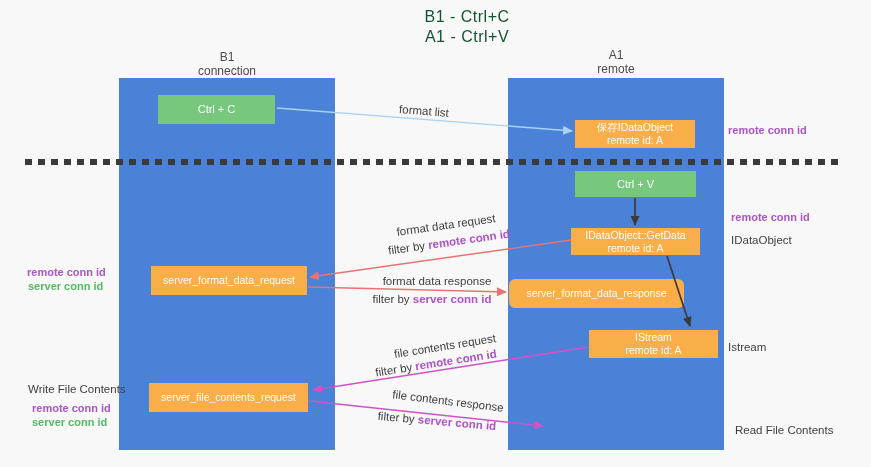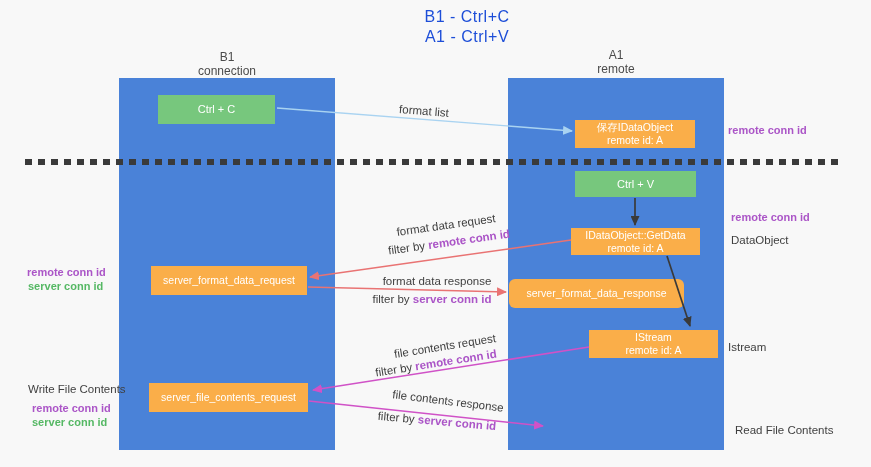--- a/index.html
+++ b/index.html
@@ -2,21 +2,21 @@
 <html style="--column-blue: #4A82D8; --box-green: #77C77D; --box-orange: #FAAE49; --arrow-lightblue: #A9D3F1; --arrow-black: #3A3A3A; --arrow-red: #E97373; --arrow-magenta: #D052C7; --text-purple: #AB55C7; --text-green: #55B864;"><head>
 <meta charset="utf-8">
 <style>
   html,body{margin:0;padding:0;}
   #stage{
     position:relative;width:871px;height:467px;overflow:hidden;
     background:#f8f8f8;font-family:"Liberation Sans",sans-serif;color:#3d3d3d;
   }
   .abs{position:absolute;}
   
-  .title{left:317px;top:7px;width:300px;text-align:center;font-size:16px;line-height:20px;letter-spacing:.5px;color:#1d4ed8;}
+  .title{left:317px;top:7px;width:300px;text-align:center;font-size:16px;line-height:20px;letter-spacing:.5px;color:#14532d;}
   
   .hdr{width:216px;text-align:center;font-size:12px;line-height:13.5px;color:#4b4b4b;}
   .hdr-b1{left:119px;top:51px;}
   .hdr-a1{left:508px;top:49px;}
   
   .col{top:78px;width:216px;height:372px;background:var(--column-blue);z-index:0;}
   .col-b1{left:119px;}
   .col-a1{left:508px;}
   
   .dashline{left:25px;top:159px;width:813px;height:6px;z-index:5;
@@ -151,21 +151,21 @@
   <div class="abs albl lbl-fdres2"><span>filter by </span><span class="purpleid">server conn id</span></div>
 
   <div class="abs albl lbl-fcr1">file contents request</div>
   <div class="abs albl lbl-fcr2"><span>filter by </span><span class="purpleid">remote conn id</span></div>
 
   <div class="abs albl lbl-fcres1">file contents response</div>
   <div class="abs albl lbl-fcres2"><span>filter by </span><span class="purpleid">server conn id</span></div>
 
   <div class="abs side bold purple s-rc1">remote conn id</div>
   <div class="abs side bold purple s-rc2">remote conn id</div>
-  <div class="abs side dark s-dataobject">DataObject</div>
+  <div class="abs side dark s-dataobject">IDataObject</div>
   <div class="abs side dark s-istream">Istream</div>
   <div class="abs side dark s-write">Read File Contents</div>
 
   <div class="abs side bold purple s-lc1">remote conn id</div>
   <div class="abs side bold greentx s-lc2">server conn id</div>
   <div class="abs side dark s-read">Write File Contents</div>
   <div class="abs side bold purple s-lc3">remote conn id</div>
   <div class="abs side bold greentx s-lc4">server conn id</div>
 
 </div>

